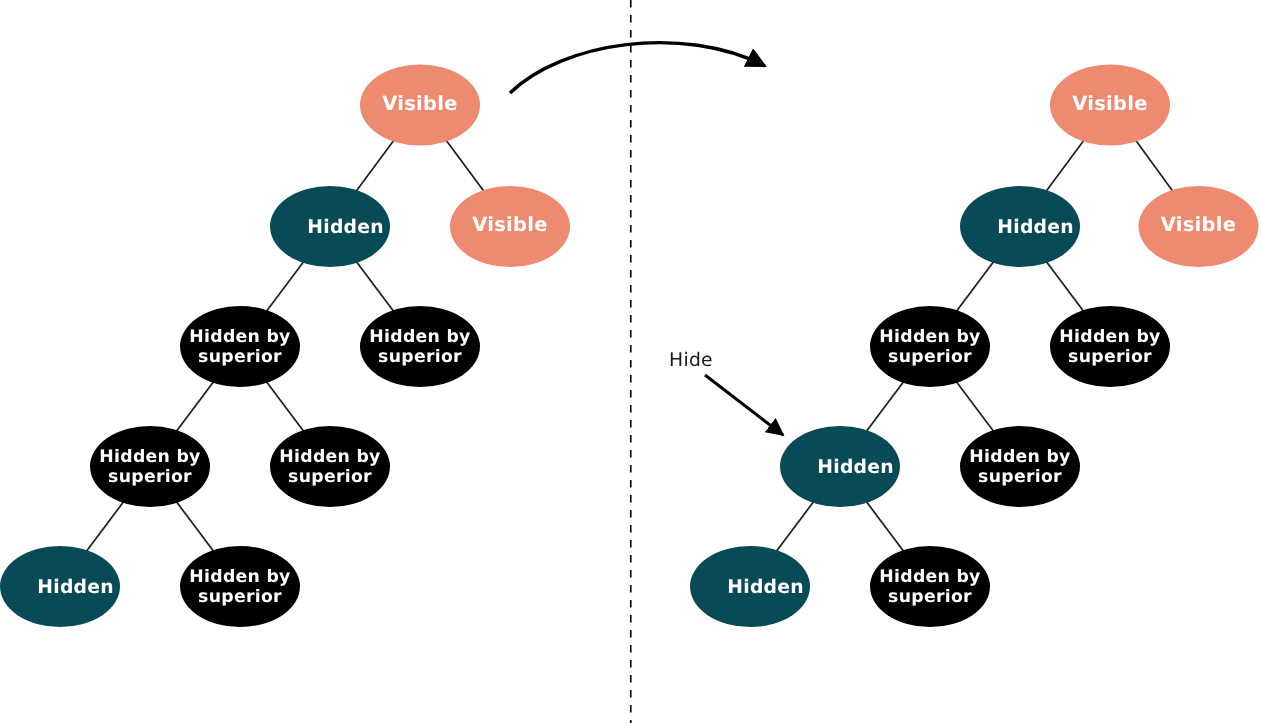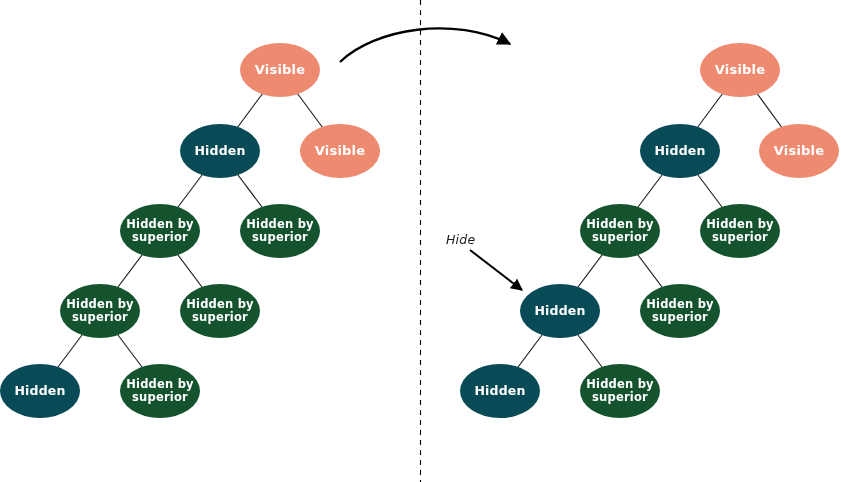--- a/index.html
+++ b/index.html
@@ -38,22 +38,22 @@
     line-height: 1.12;
     letter-spacing: 0.2px;
     box-sizing: border-box;
     user-select: none;
   }
   .node span {
     display: block;
     padding: 0 4px;
   }
   .n-visible  { background: #ED8A6F; font-size: 13px; }
-  .n-hidden   { background: #094A57; font-size: 12.5px; }
-  .n-superior { background: #14532d; font-size: 11.5px; }
+  .n-hidden   { background: #094A57; font-size: 12.5px; justify-content: flex-end; }
+  .n-superior { background: #000000; font-size: 11.5px; }
 
   .annotation {
     position: absolute;
     color: #1a1a1a;
     font-size: 12.5px;
     font-weight: 400;
     letter-spacing: 0.2px;
     white-space: nowrap;
     user-select: none;
   }
@@ -89,21 +89,21 @@
         <line x1="560" y1="311" x2="620" y2="391" stroke="#1a1a1a" stroke-width="1.1"></line>
       </g>
 
     <line x1="420.5" y1="0" x2="420.5" y2="482" stroke="#000000" stroke-width="1.1" stroke-dasharray="5,5"></line>
 
     <path d="M 340 62 C 375 28, 455 16, 510 44" fill="none" stroke="#000000" stroke-width="2.3" marker-end="url(#arrowhead)"></path>
 
     <path d="M 470 250 L 522 290" fill="none" stroke="#000000" stroke-width="2.0" marker-end="url(#arrowhead)"></path>
   </svg>
 
-  <div class="annotation" style="left:446px; top:232px;font-style:italic;">Hide</div>
+  <div class="annotation" style="left:446px; top:232px;">Hide</div>
 
   <div id="nodes-layer">
       <div class="node n-visible" style="left: 240px; top: 43px; width: 80px; height: 54px;">
         <span>Visible</span>
       </div>
       <div class="node n-hidden" style="left: 180px; top: 124px; width: 80px; height: 54px;">
         <span>Hidden</span>
       </div>
       <div class="node n-visible" style="left: 300px; top: 124px; width: 80px; height: 54px;">
         <span>Visible</span>

